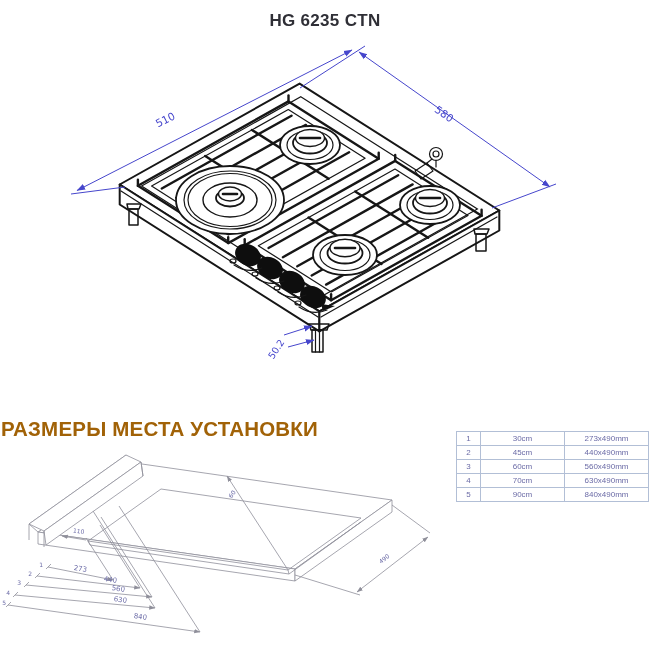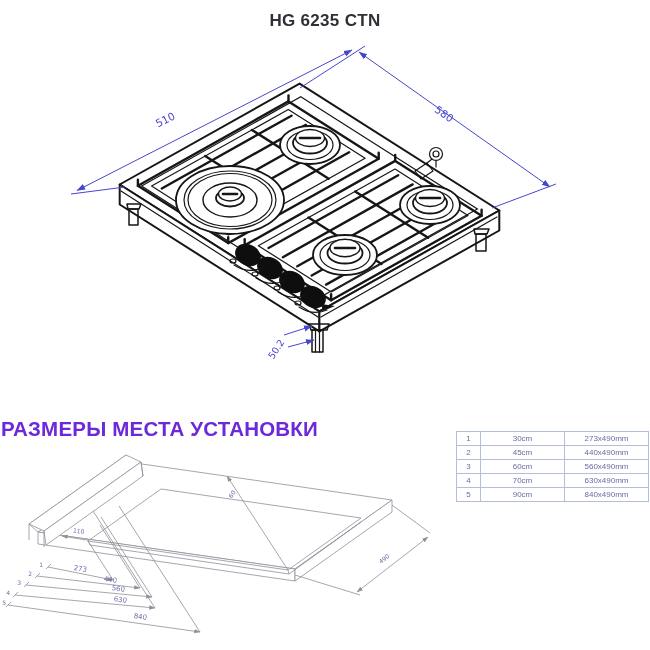--- a/index.html
+++ b/index.html
@@ -1,21 +1,21 @@
 <!DOCTYPE html>
 <html><head>
 <meta charset="utf-8">
 <style>
   html,body{margin:0;padding:0;background:#fff;}
   .page{position:relative;width:650px;height:650px;background:#ffffff;overflow:hidden;
         font-family:"Liberation Sans",sans-serif;}
   .title{position:absolute;top:11px;left:0;width:650px;text-align:center;
          font-size:17px;font-weight:700;color:#2f2f36;letter-spacing:.3px;}
   .heading{position:absolute;top:417px;left:1px;font-size:20.5px;font-weight:700;
-           color:#6d28d9;letter-spacing:.2px;}
+           color:#a16207;letter-spacing:.2px;}
   svg{position:absolute;}
   #hobSvg{left:55px;top:38px;}
   #ctSvg{left:0px;top:447px;}
   .k24{stroke:#161616;stroke-width:2.4;fill:none;stroke-linejoin:round;stroke-linecap:round;}
   .k12{stroke:#161616;stroke-width:1.2;fill:none;stroke-linejoin:round;stroke-linecap:round;}
   .k15{stroke:#161616;stroke-width:1.5;fill:none;stroke-linejoin:round;stroke-linecap:round;}
   .fw{fill:#ffffff;stroke:#161616;stroke-width:2;stroke-linejoin:round;}
   .bw{fill:#ffffff;stroke:#161616;stroke-width:1.8;}
   .bw15{fill:#ffffff;stroke:#161616;stroke-width:1.4;}
   .s12{fill:none;stroke:#161616;stroke-width:1.2;}

